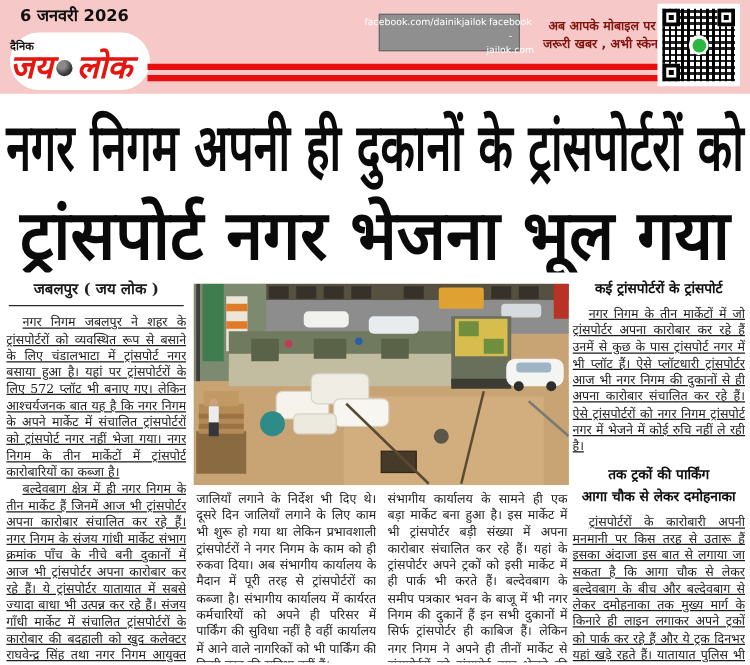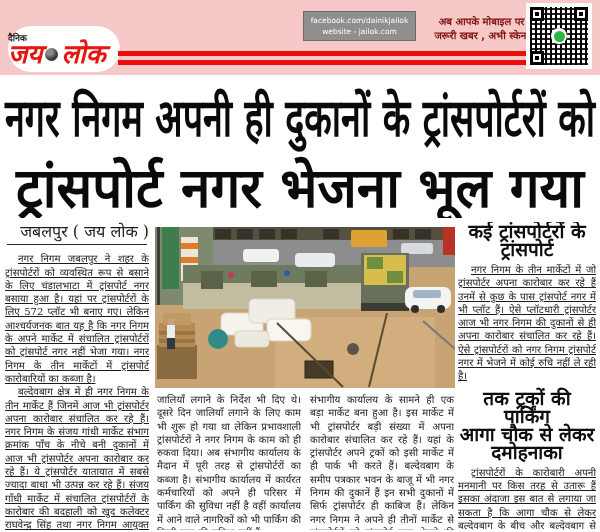--- a/index.html
+++ b/index.html
@@ -12,21 +12,21 @@
   .date { position:absolute; left:16px; top:3px; font-size:13px; font-weight:bold; color:#101010; }
   .logo-pill { position:absolute; left:8px; top:26px; width:112px; height:46px; background:#fff;
                border-radius:24px; display:flex; flex-direction:column; align-items:flex-start; justify-content:center; }
   .logo-top { font-size:9px; color:#1a1a1a; font-weight:bold; line-height:10px; }
   .logo-row { display:flex; align-items:center; gap:3px; }
   .logo-main { font-size:26px; font-weight:900; color:#e5150f; line-height:22px;font-style:italic; }
   .globe { width:13px; height:13px; border-radius:50%;
            background:radial-gradient(circle at 35% 30%, #8a8a8a 0 25%, #3c3c3c 60%, #1d1d1d 100%); }
   .social-box { position:absolute; left:303px; top:11px; width:113px; height:30px; background:#8f8f8f;
                 border:1px solid #6a6a6a; color:#fff; font-size:7.5px; line-height:11px; text-align:center;
-                display:flex; flex-direction:column; justify-content:center; }
+                display:flex; flex-direction:row; justify-content:center; }
   .promo { position:absolute; left:421px; top:15px; width:134px; text-align:center;
            font-size:10px; font-weight:bold; color:#801512; line-height:14px; }
   .redbar { position:absolute; left:118px; width:436px; height:5px; background:#e90e0e; }
   .rb1 { top:51px; } .rb2 { top:60px; }
   .qr { position:absolute; left:526px; top:3px; width:66px; height:66px; background:#fff; padding:4px; }
   .qr-inner { position:relative; width:58px; height:58px;
       background: repeating-linear-gradient(0deg, rgba(0,0,0,.85) 0 2px, transparent 2px 5px),
                   repeating-linear-gradient(90deg, #000 0 2px, #fff 2px 5px); }
   .finder { position:absolute; width:14px; height:14px; background:#fff; border:3px solid #000; }
   .finder::after { content:""; position:absolute; left:2px; top:2px; width:4px; height:4px; background:#000; }
@@ -39,51 +39,52 @@
   #headline { position:absolute; left:0; top:76px; width:600px; height:142px; }
   #headline text { fill:#0a0a0a; font-weight:900; font-family:"DejaVu Sans", sans-serif; }
 
   
   .col { position:absolute; font-family:"DejaVu Serif", serif; color:#1c1c1c;
          font-size:10px; line-height:13.3px; text-align:justify; }
   #col1 { left:5px;  top:222px; width:144px; height:308px; overflow:hidden; }
   #col2 { left:157px; top:393px; width:144px; height:137px; overflow:hidden; }
   #col3 { left:310px; top:393px; width:144px; height:137px; overflow:hidden; }
   #col4 { left:458px; top:222px; width:138px; height:308px; overflow:hidden; }
-  .byline { text-align:right; font-weight:normal; font-size:16px; padding:3px 0 6px 0; }
+  .byline { text-align:center; font-weight:bold; font-size:12px; padding:3px 0 6px 0; }
   .byline-rule { border-top:1.4px solid #2a2a2a; margin:0 2px 7px 2px; }
   .indent { text-indent:13px;text-decoration:underline; }
-  .sub-head { font-family:"DejaVu Sans", sans-serif; font-size:19px; font-weight:bold;
+  .sub-head { font-family:"DejaVu Sans", sans-serif; font-size:11px; font-weight:bold;
               text-align:center; line-height:18px; color:#0e0e0e; margin-bottom:5px; }
   .sub-head + p { margin-bottom:5px; }
   #col4 .sub-head.second { margin-top:6px; }
 
   
   #photo { position:absolute; left:155px; top:227px; width:300px; height:161px; background:#c8a374; }
   #photo svg { display:block; }
 </style>
 </head>
 <body>
 
 <div id="page">
 
   <div id="masthead">
+    <div class="date">6 जनवरी 2026</div>
 
     <div class="logo-pill">
       <div class="logo-top">दैनिक</div>
       <div class="logo-row">
         <span class="logo-main">जय</span>
         <span class="globe"></span>
         <span class="logo-main">लोक</span>
       </div>
     </div>
 
     <div class="social-box">
       <span>facebook.com/dainikjailok</span>
-      <span>website - jailok.com</span>
+      <span>facebook - jailok.com</span>
     </div>
 
     <div class="promo">
       <div>अब आपके मोबाइल पर हर</div>
       <div>जरूरी खबर , अभी स्केन करें</div>
     </div>
 
     <div class="redbar rb1"></div>
     <div class="redbar rb2"></div>
 

